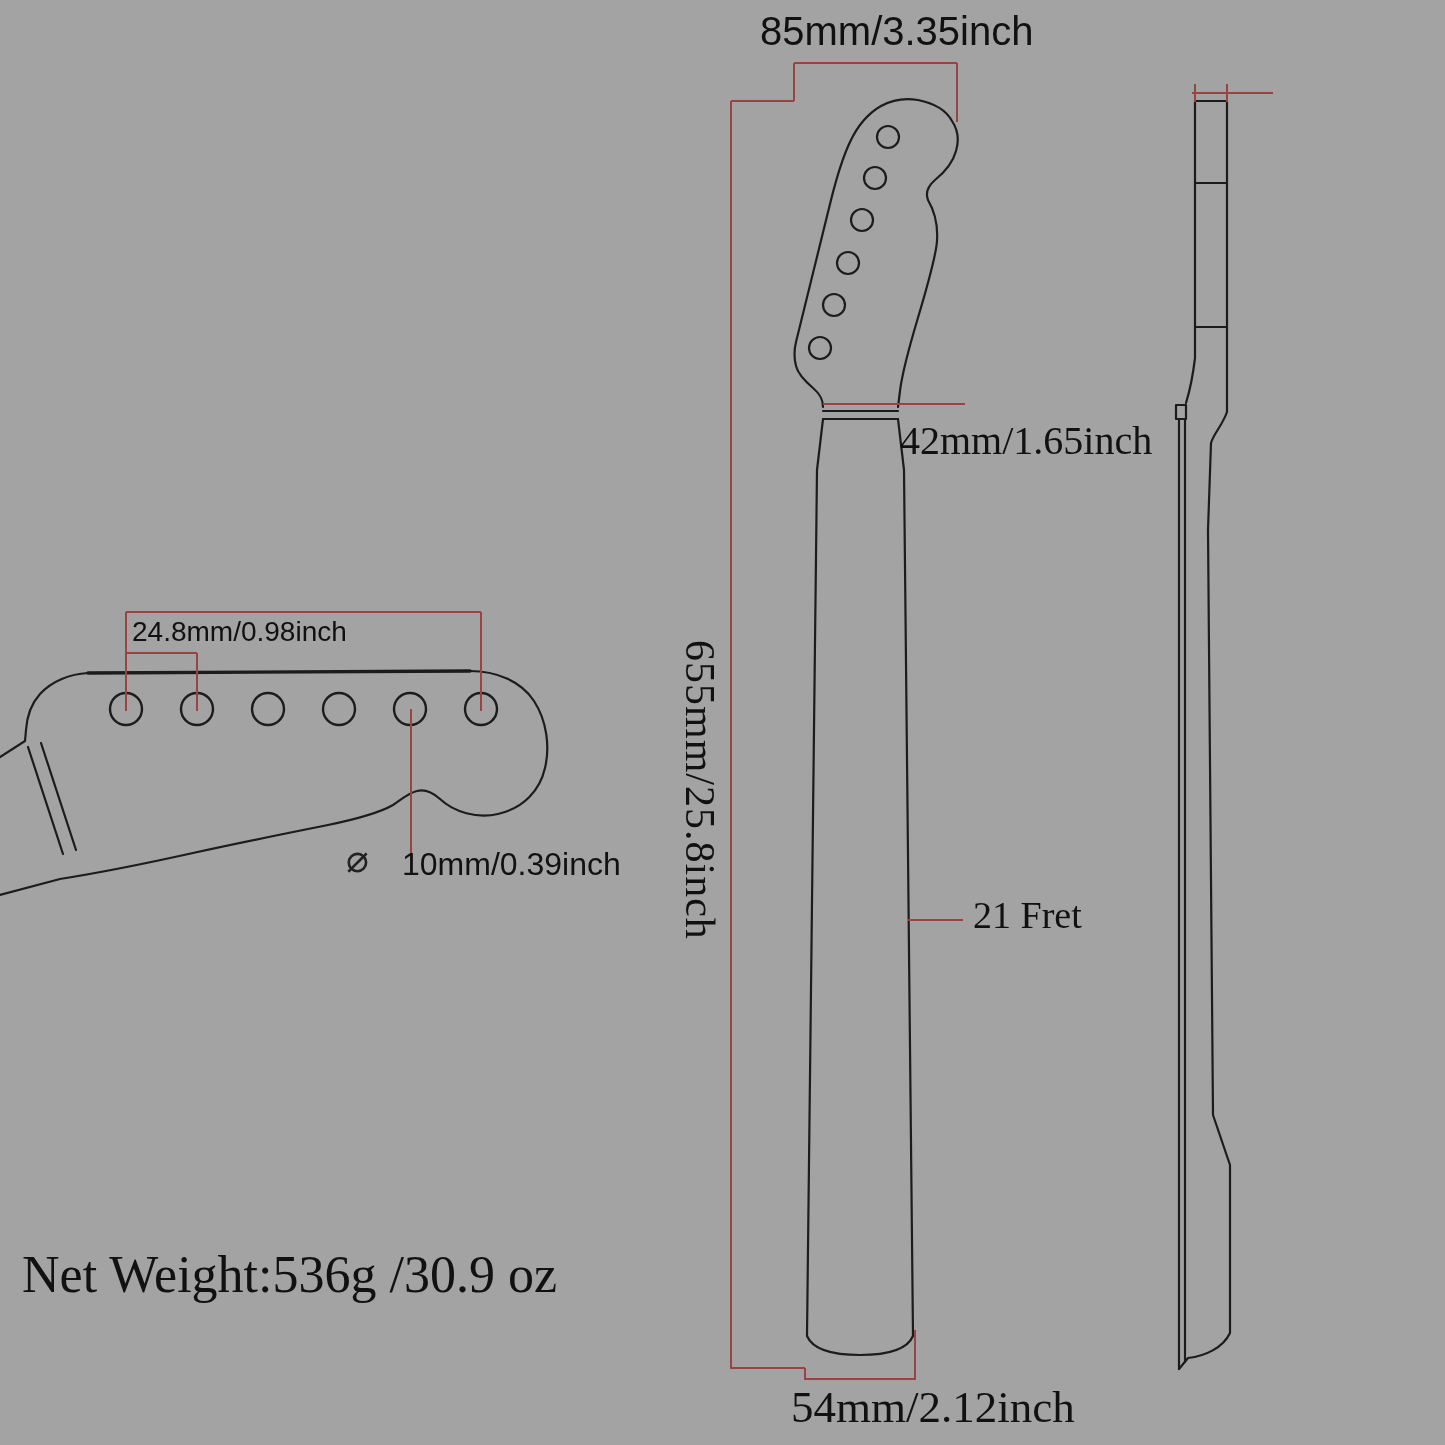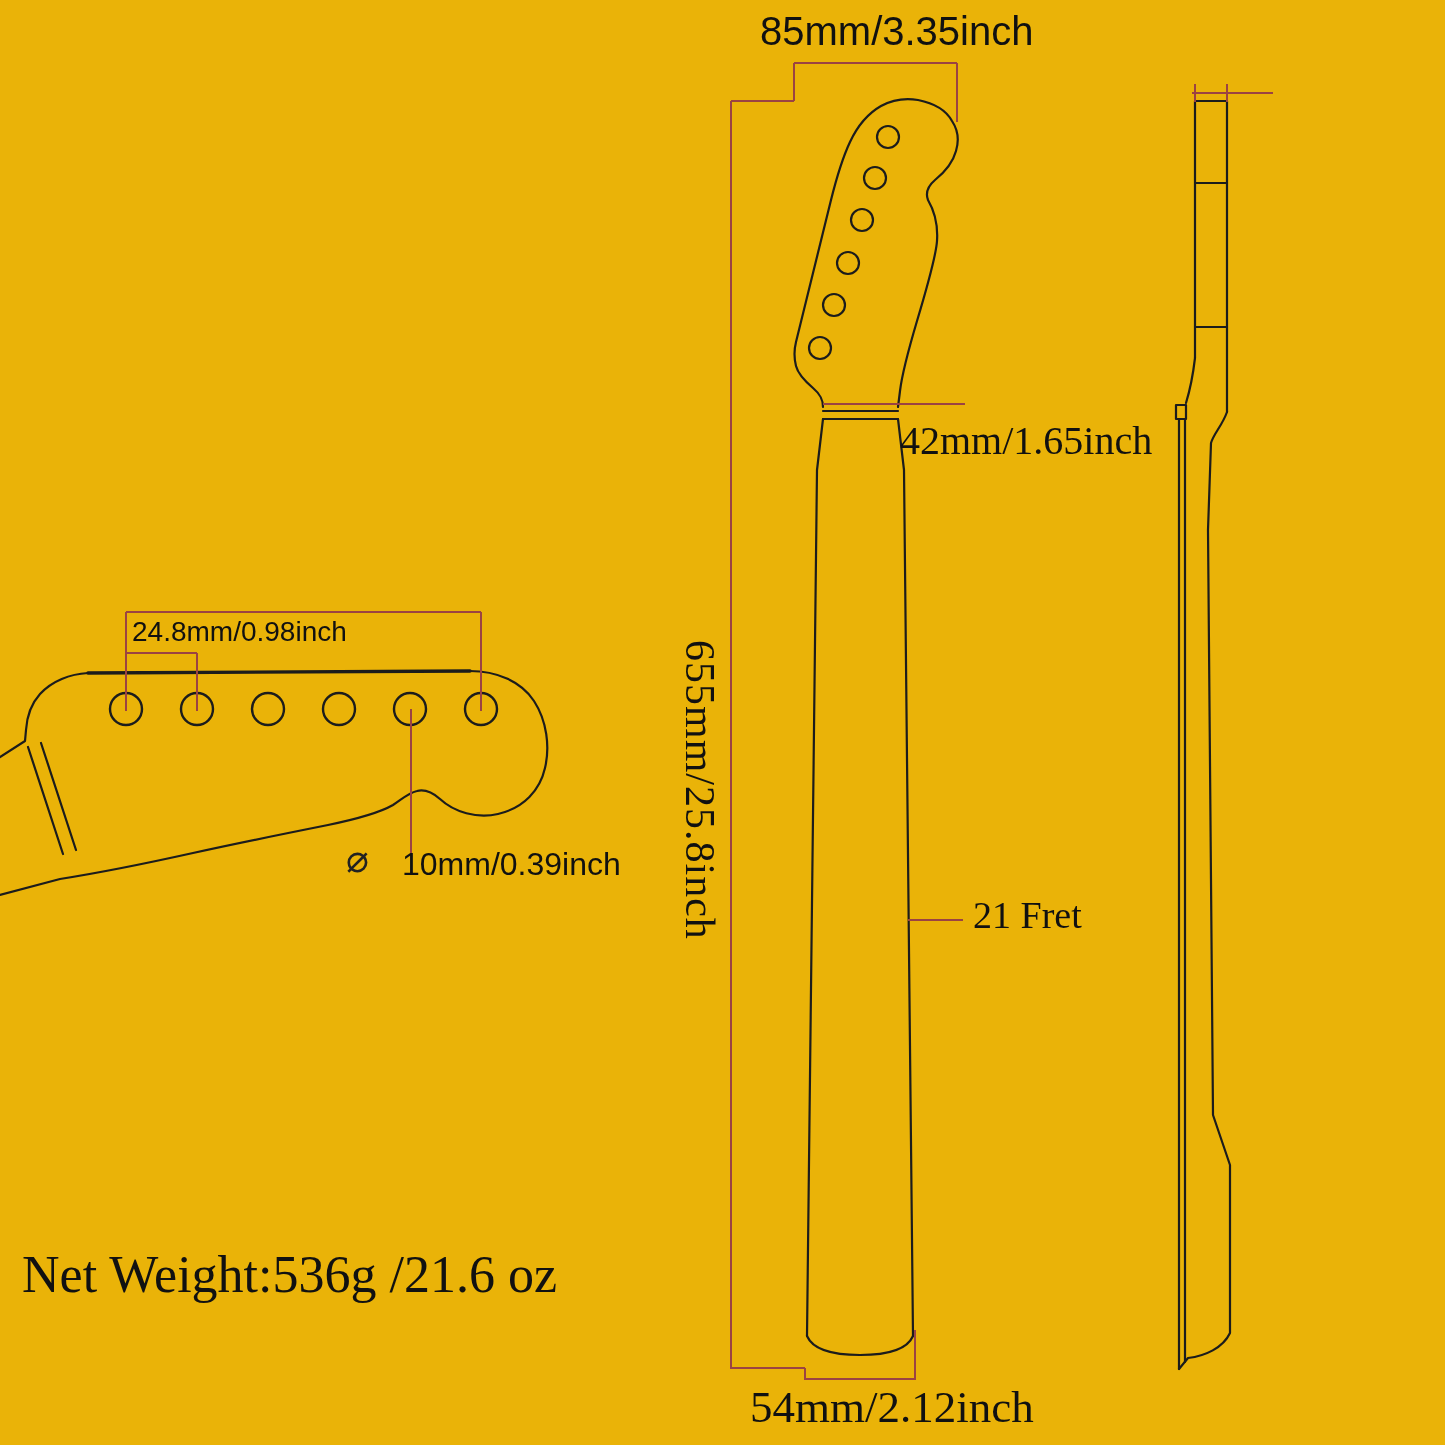--- a/index.html
+++ b/index.html
@@ -1,37 +1,37 @@
 <!DOCTYPE html>
 <html><head>
 <meta charset="utf-8">
 <style>
   html,body{margin:0;padding:0;}
   body{background:#e8e8e8;}
   .canvas{
     position:relative;
     width:1445px;height:1445px;
-    background:#eab308;
+    background:#a3a3a3;
     overflow:hidden;
     font-family:"Liberation Sans", sans-serif;
   }
   .art{position:absolute;left:0;top:0;width:1445px;height:1445px;}
   .lbl{
     position:absolute;
     color:#111111;
     white-space:nowrap;
     line-height:1.05;
   }
   .sans{font-family:"Liberation Sans", sans-serif;}
   .serif{font-family:"Liberation Serif", serif;}
   .f40{font-size:40px;}
   .f28{font-size:28px;}
   .f32{font-size:32px;}
   .f38{font-size:38px;font-family:Liberation Serif, serif;}
-  .f45{font-size:45px;}
+  .f45{font-size:45px;margin-left:41px;}
   .f52{font-size:52px;}
   .v-label{
     writing-mode:vertical-rl;
     text-orientation:mixed;
     letter-spacing:1px;
   }
   .dia{
     font-family:"DejaVu Sans", sans-serif;
     font-weight:300;
     color:#222;
@@ -164,15 +164,15 @@
 
   <span class="lbl dia f38" style="left:346px;top:840px;font-size:38px;">⌀</span>
   <div class="lbl sans f32" style="left:402px;top:848px;text-align:center;">10mm/0.39inch</div>
 
   <div class="lbl serif v-label" style="left:678px;top:640px;font-size:42px;height:290px;">655mm/25.8inch</div>
 
   <div class="lbl serif f38" style="left:973px;top:896px;">21 Fret</div>
 
   <div class="lbl serif f45" style="left:750px;top:1384px;">54mm/2.12inch</div>
 
-  <div class="lbl serif f52" style="left:22px;top:1248px;">Net Weight:536g /21.6 oz</div>
+  <div class="lbl serif f52" style="left:22px;top:1248px;">Net Weight:536g /30.9 oz</div>
 
 </div>
 
 </body></html>

